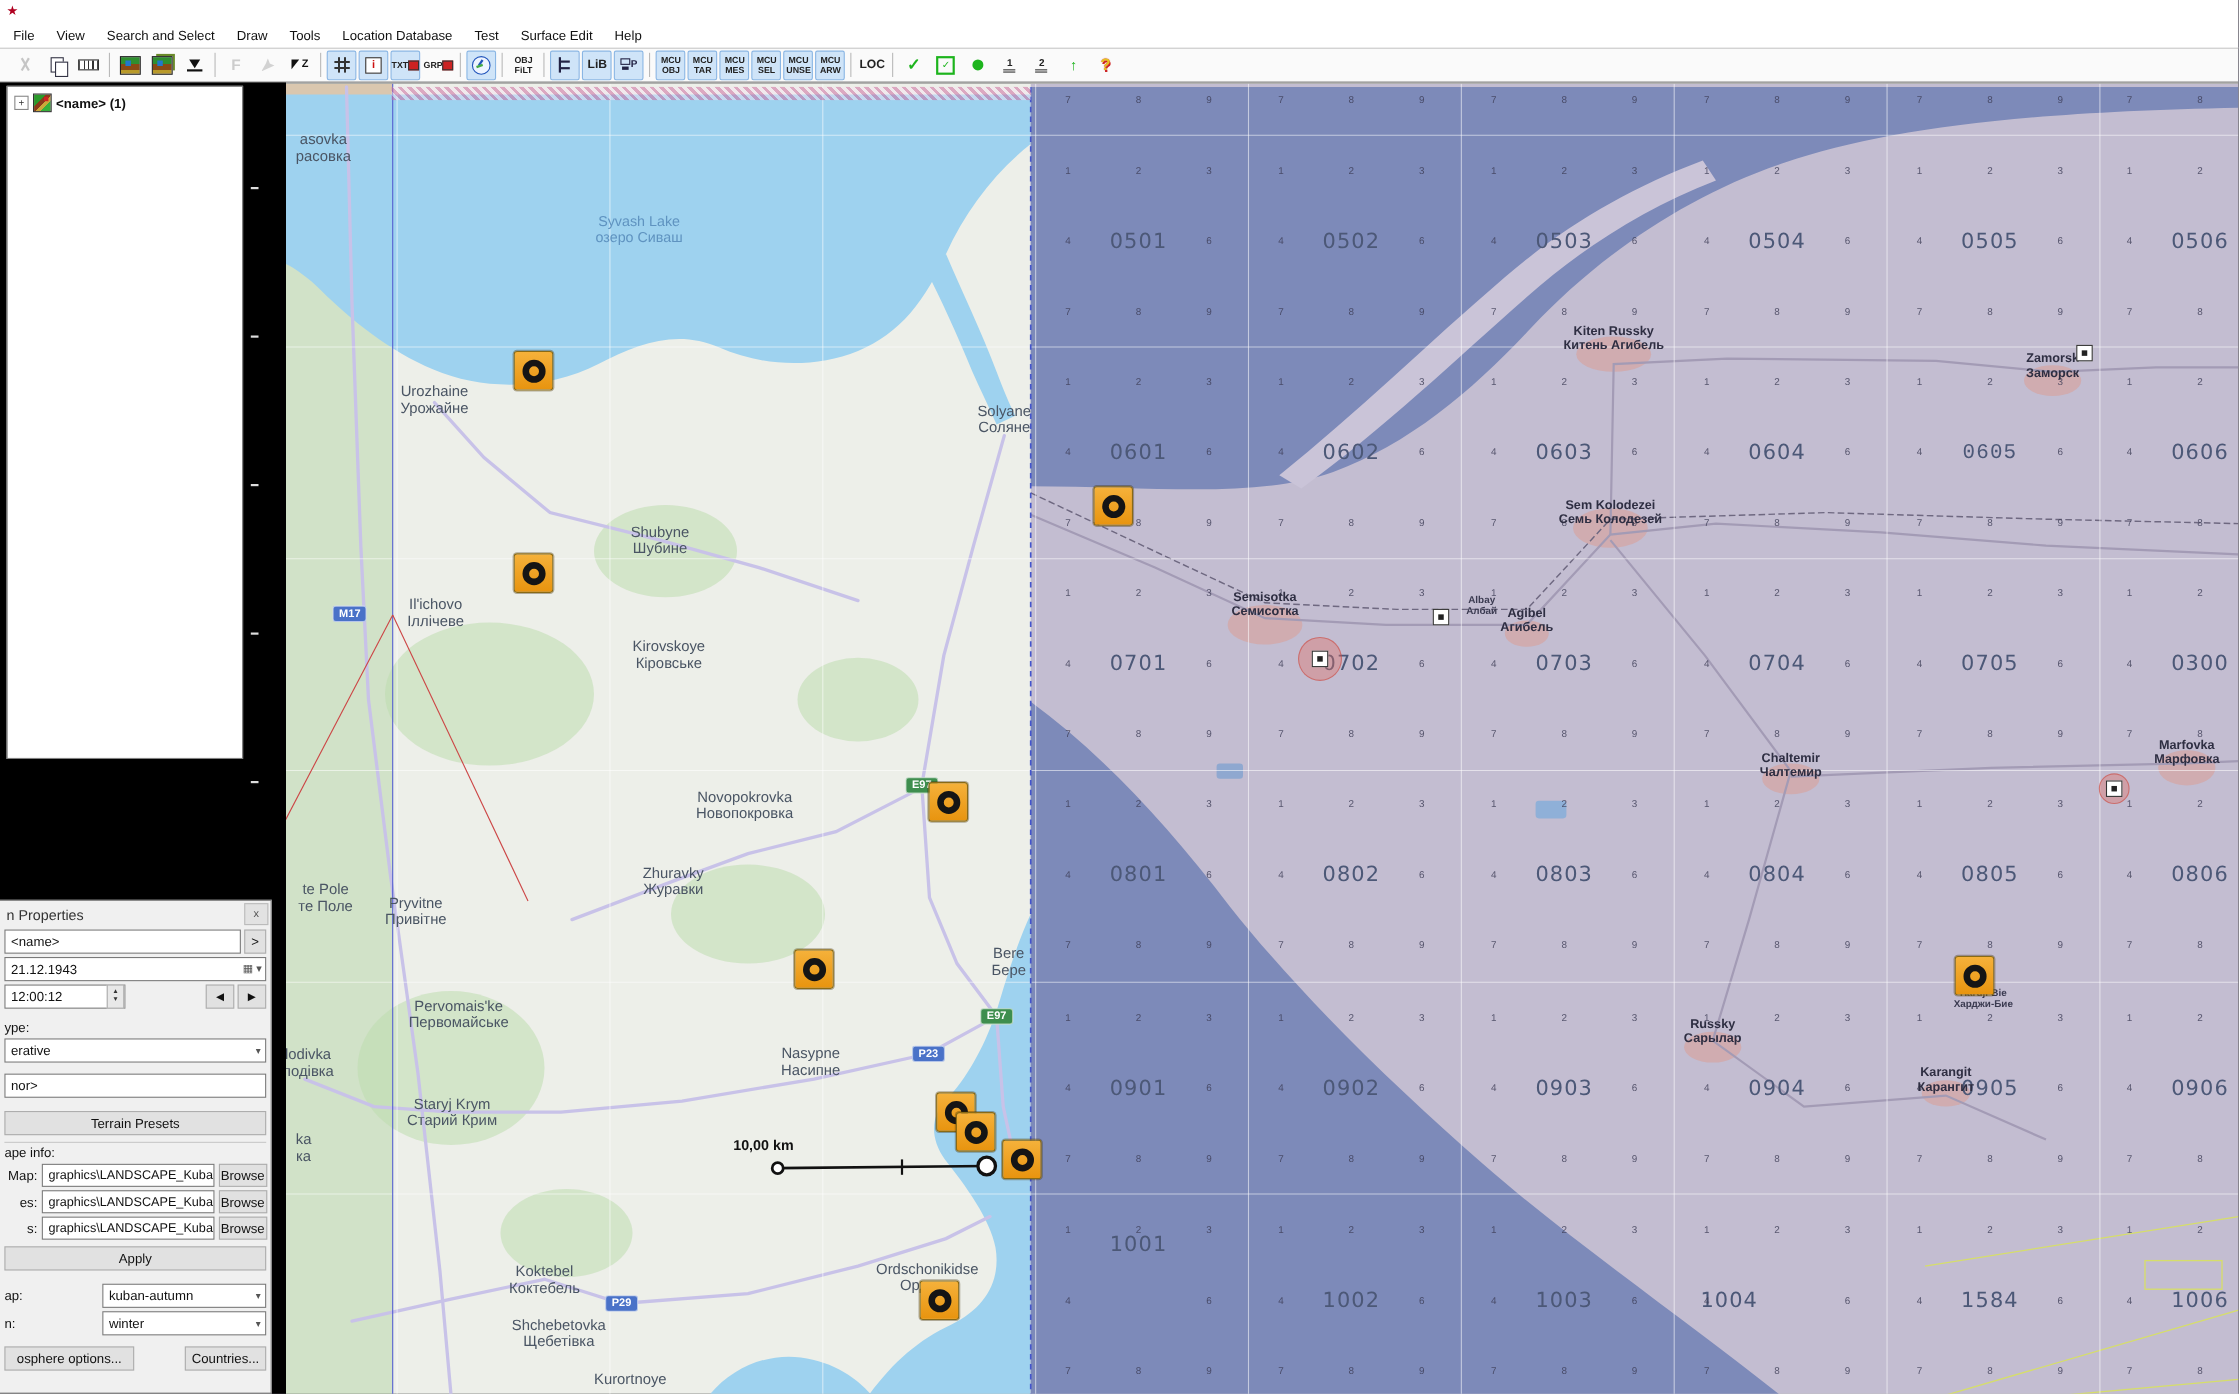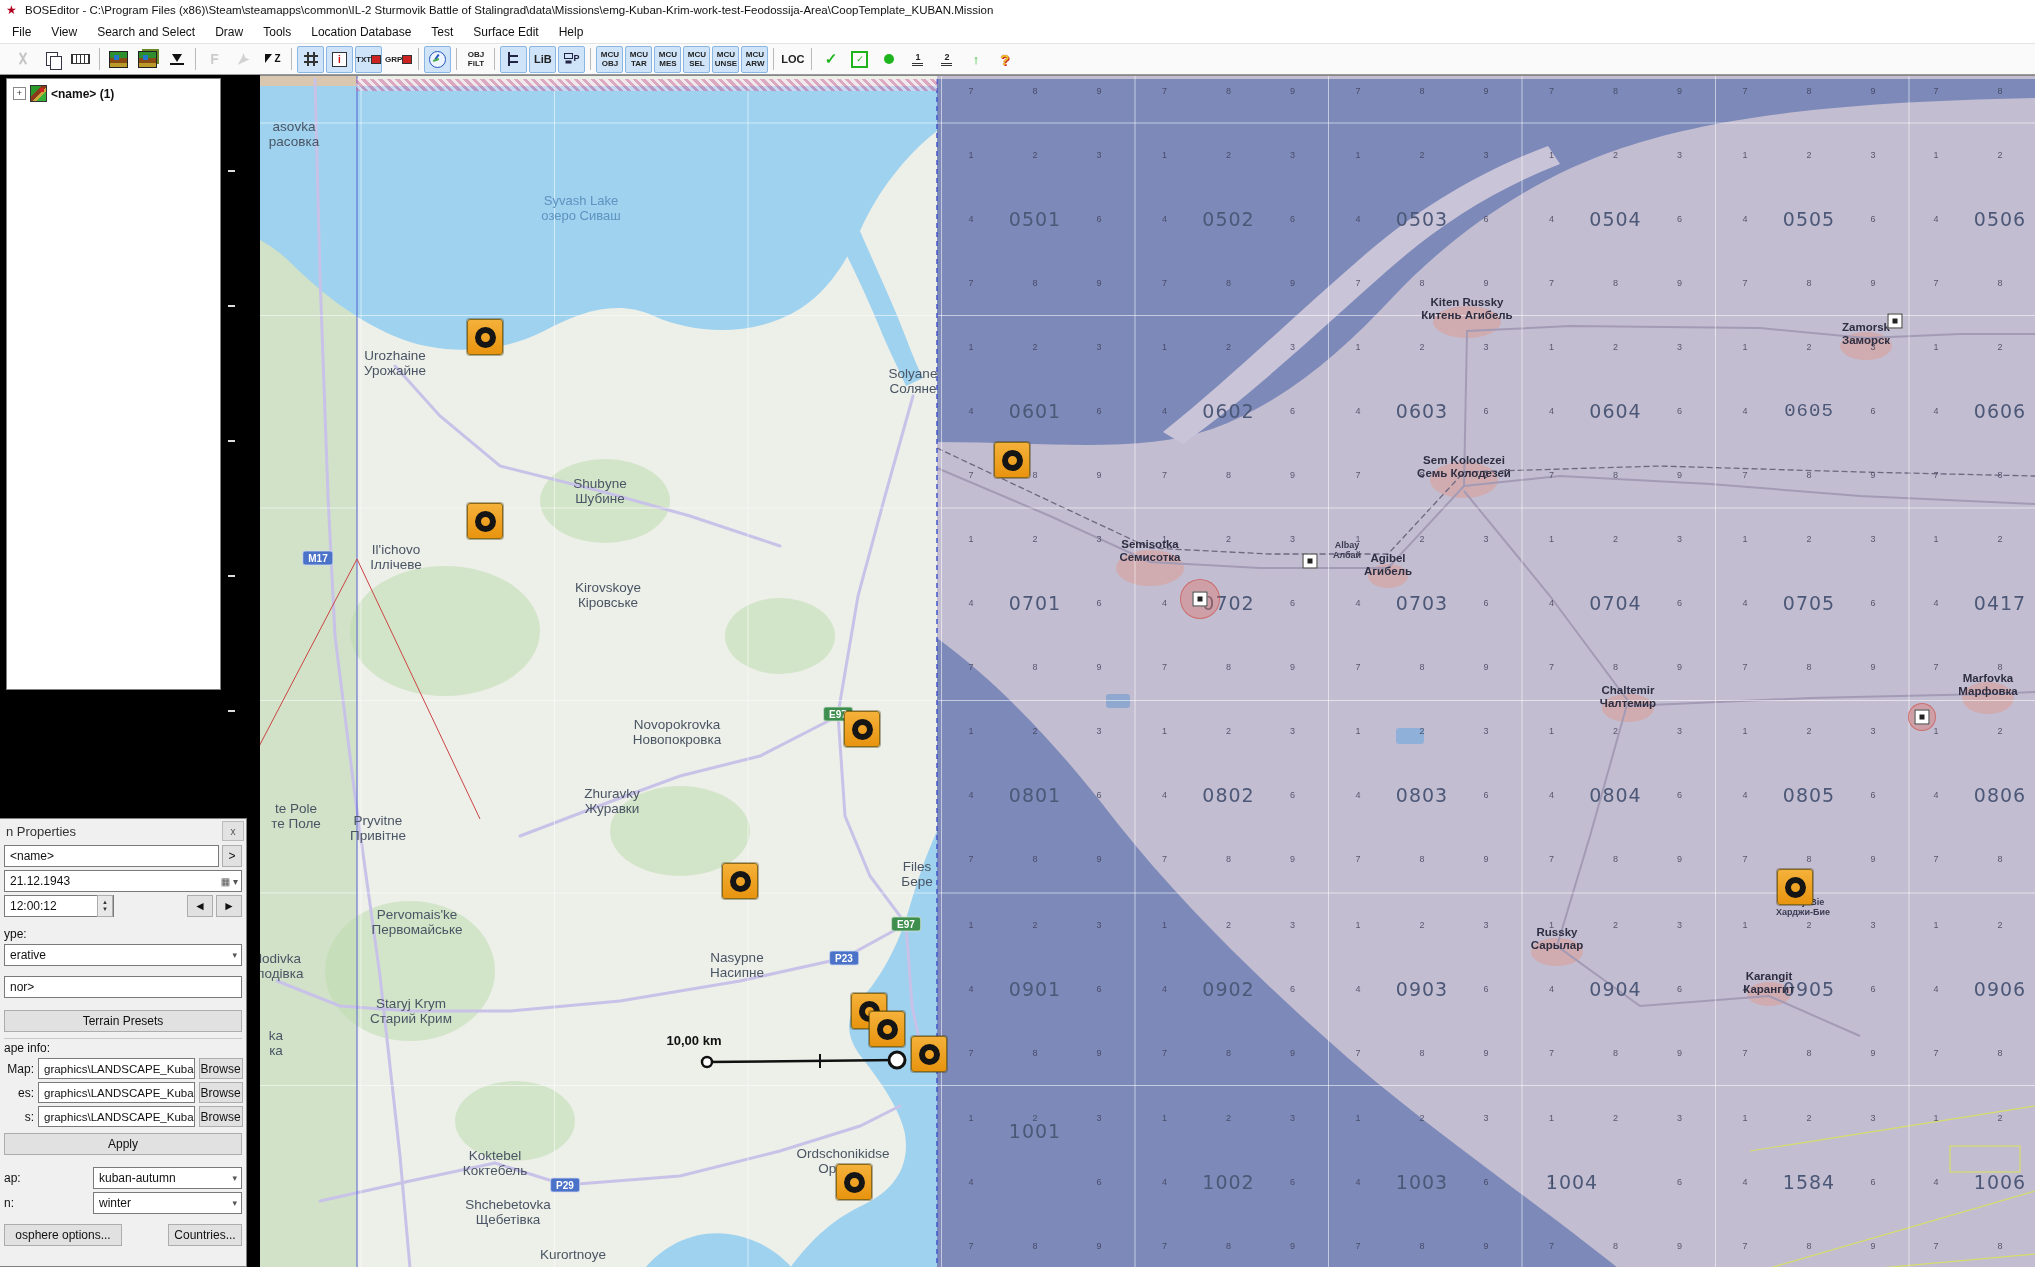--- a/index.html
+++ b/index.html
@@ -118,21 +118,20 @@
   .poi-marker::after{content:"";width:5px;height:5px;background:#222;}
   .zone-circle{position:absolute;transform:translate(-50%,-50%);border-radius:50%;
                background:rgba(225,110,100,.38);border:1px solid rgba(200,60,50,.5);}
   #scalebar-label,#scalebar-zero{position:absolute;font-size:13px;font-weight:bold;color:#111;transform:translate(-50%,-100%);}
 </style>
 </head>
 <body>
 
 <div id="titlebar">
   <span id="app-icon">★</span>
-  <span id="title-text">BOSEditor - C:\Program Files (x86)\Steam\steamapps\common\IL-2 Sturmovik Battle of Stalingrad\data\Missions\emg-Kuban-Krim-work-test-Feodossija-Area\CoopTemplate_KUBAN.Mission</span>
 </div>
 
 <div id="menubar">
     <span class="menu-item">File</span>
     <span class="menu-item">View</span>
     <span class="menu-item">Search and Select</span>
     <span class="menu-item">Draw</span>
     <span class="menu-item">Tools</span>
     <span class="menu-item">Location Database</span>
     <span class="menu-item">Test</span>
@@ -471,21 +470,21 @@
       <div class="grid-num" style="left: 968.5px; top: 335px;">0602</div>
       <div class="grid-num" style="left: 1162px; top: 335px;">0603</div>
       <div class="grid-num" style="left: 1355.5px; top: 335px;">0604</div>
       <div class="grid-num" style="left: 1549px; top: 335px; font-family: Liberation Mono, monospace;">0605</div>
       <div class="grid-num" style="left: 1740px; top: 335px;">0606</div>
       <div class="grid-num" style="left: 775px; top: 527px;">0701</div>
       <div class="grid-num" style="left: 968.5px; top: 527px;">0702</div>
       <div class="grid-num" style="left: 1162px; top: 527px;">0703</div>
       <div class="grid-num" style="left: 1355.5px; top: 527px;">0704</div>
       <div class="grid-num" style="left: 1549px; top: 527px;">0705</div>
-      <div class="grid-num" style="left: 1740px; top: 527px;">0417</div>
+      <div class="grid-num" style="left: 1740px; top: 527px;">0300</div>
       <div class="grid-num" style="left: 775px; top: 719px;">0801</div>
       <div class="grid-num" style="left: 968.5px; top: 719px;">0802</div>
       <div class="grid-num" style="left: 1162px; top: 719px;">0803</div>
       <div class="grid-num" style="left: 1355.5px; top: 719px;">0804</div>
       <div class="grid-num" style="left: 1549px; top: 719px;">0805</div>
       <div class="grid-num" style="left: 1740px; top: 719px;">0806</div>
       <div class="grid-num" style="left: 775px; top: 913px;">0901</div>
       <div class="grid-num" style="left: 968.5px; top: 913px;">0902</div>
       <div class="grid-num" style="left: 1162px; top: 913px;">0903</div>
       <div class="grid-num" style="left: 1355.5px; top: 913px;">0904</div>
@@ -842,21 +841,21 @@
       </div>
       <div class="map-label lab-light" style="left: 151px; top: 935px;">
         <span>Staryj Krym</span>
         <span>Старий Крим</span>
       </div>
       <div class="map-label lab-light" style="left: 16px; top: 967px;">
         <span>ka</span>
         <span>ка</span>
       </div>
       <div class="map-label lab-light" style="left: 657px; top: 798px;">
-        <span>Files</span>
+        <span>Bere</span>
         <span>Бере</span>
       </div>
       <div class="map-label lab-light" style="left: 235px; top: 1087px;">
         <span>Koktebel</span>
         <span>Коктебель</span>
       </div>
       <div class="map-label lab-light" style="left: 583px; top: 1085px;">
         <span>Ordschonikidse</span>
         <span>Орджон</span>
       </div>

